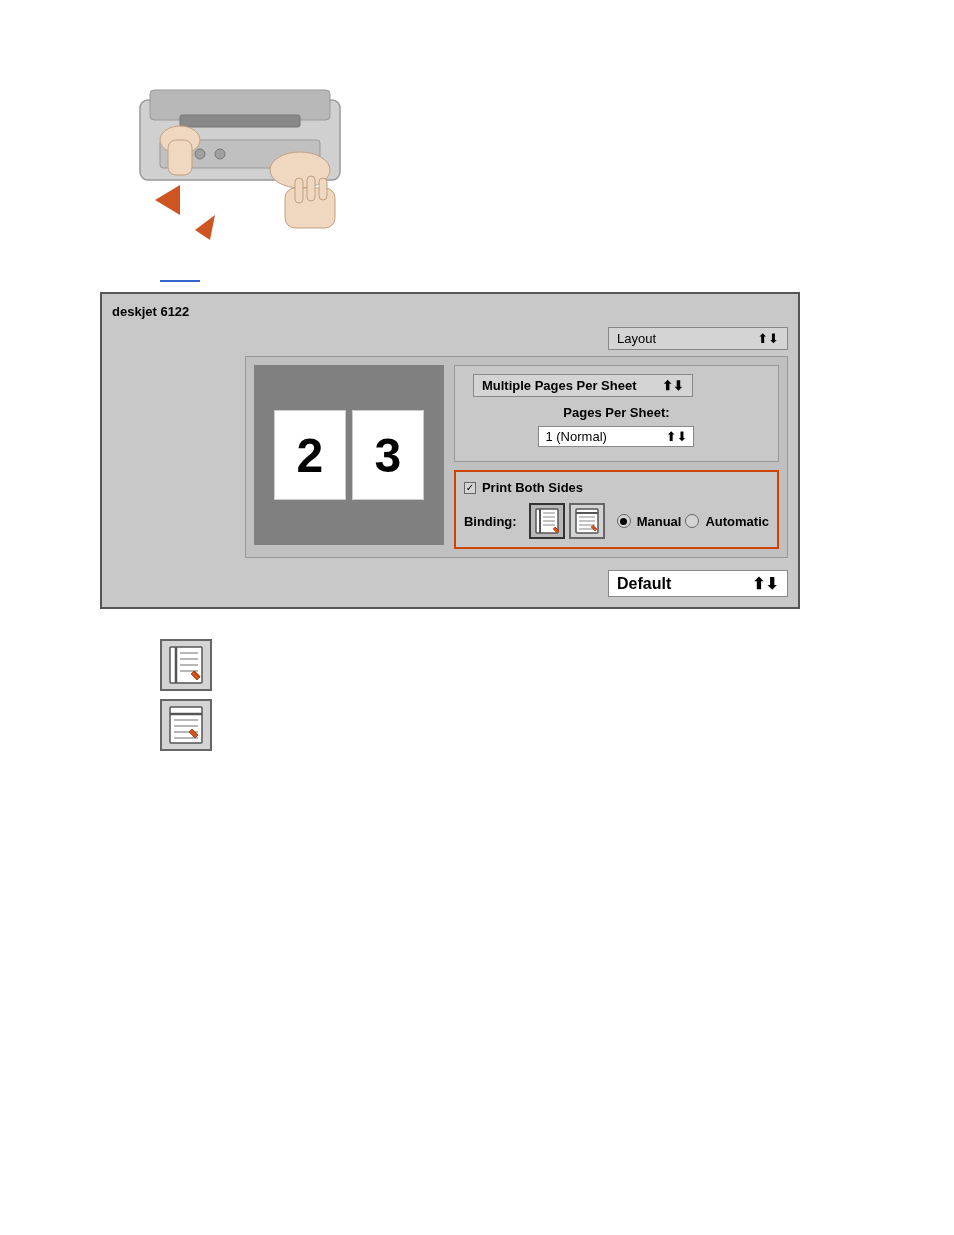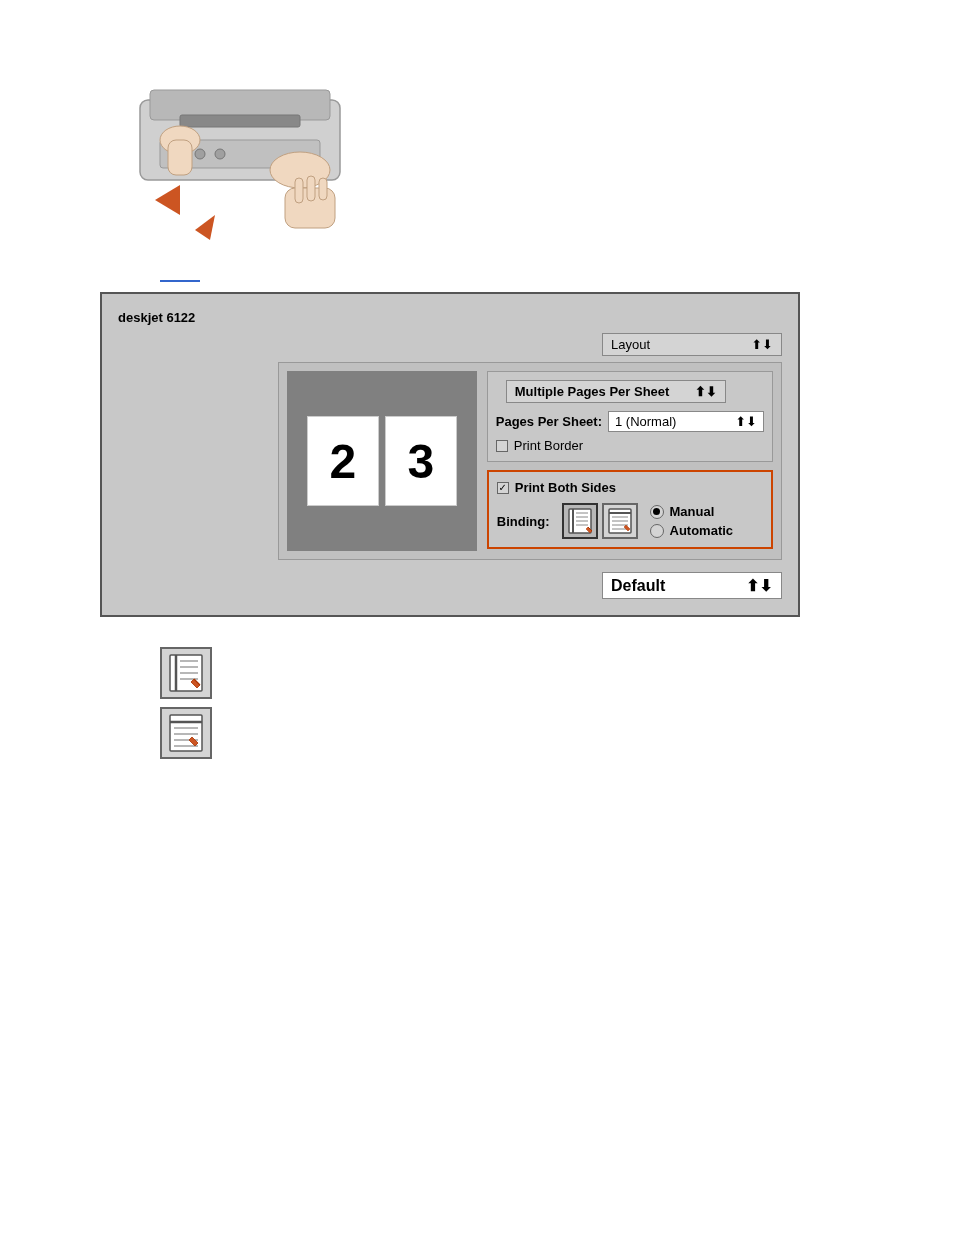--- a/index.html
+++ b/index.html
@@ -33,21 +33,21 @@
       background: #3366cc;
     }
 
     
     .dialog-outer {
       margin: 8px auto;
       margin-left: 100px;
       width: 700px;
       border: 2px solid #555;
       background: #c8c8c8;
-      padding: 16px;
+      padding: 10px;
     }
 
     .dialog-title {
       font-size: 13px;
       font-weight: bold;
       margin-bottom: 8px;
       color: #000;
     }
 
     .dialog-inner {
@@ -147,20 +147,21 @@
       font-weight: bold;
       width: 220px;
       margin-left: 10px;
     }
 
     .pages-per-sheet-row {
       display: flex;
       align-items: center;
       gap: 6px;
       margin-bottom: 6px;
+      flex-direction: column;
     }
 
     .pps-label {
       font-size: 13px;
       font-weight: bold;
     }
 
     .pps-dropdown {
       display: flex;
       align-items: center;
@@ -238,21 +239,21 @@
       justify-content: center;
     }
 
     .binding-icon.selected {
       border: 2px solid #333;
       background: #b8b8b8;
     }
 
     .radio-options {
       display: flex;
-      flex-direction: column;
+      flex-direction: row;
       gap: 4px;
     }
 
     .radio-row {
       display: flex;
       align-items: center;
       gap: 6px;
       font-size: 13px;
       font-weight: bold;
     }
@@ -414,24 +415,20 @@
           </div>
 
           <div class="pages-per-sheet-row">
             <span class="pps-label">Pages Per Sheet:</span>
             <div class="pps-dropdown">
               <span>1 (Normal)</span>
               <span>⬆⬇</span>
             </div>
           </div>
 
-          <div class="print-border-row">
-            <div class="checkbox-box"></div>
-            <span>Print Border</span>
-          </div>
         </div>
 
         <div class="pbs-section">
           <div class="pbs-header">
             <div class="checkbox-checked">✓</div>
             <span style="font-weight:bold;">Print Both Sides</span>
           </div>
 
           <div class="pbs-content">
             <span class="binding-label">Binding:</span>

